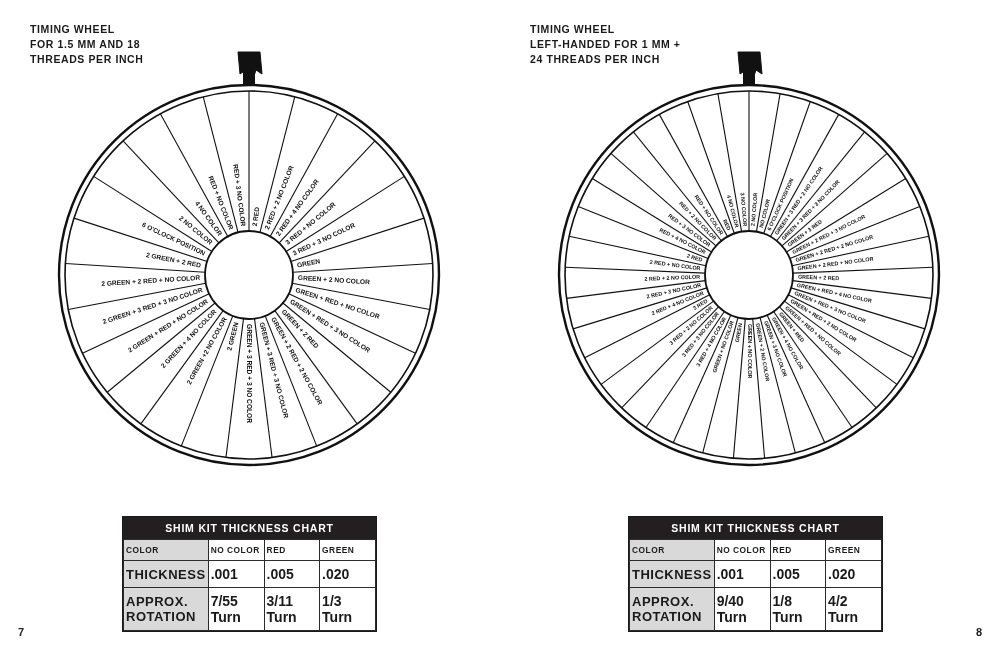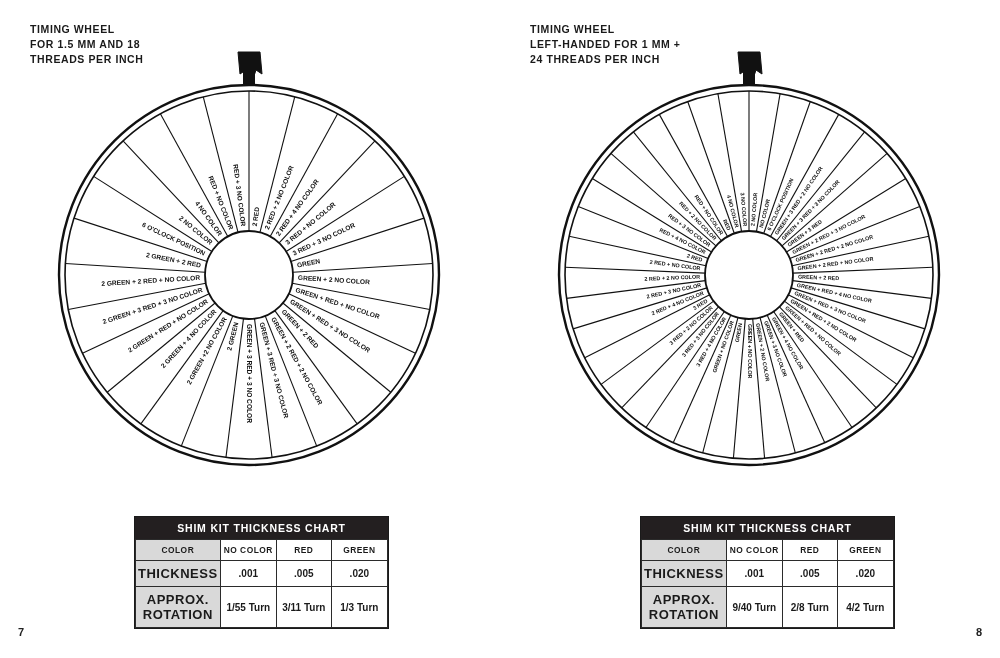--- a/index.html
+++ b/index.html
@@ -52,21 +52,20 @@
     font-weight: bold;
     fill: #111;
   }
 
   
   .chart {
     position: absolute;
     width: 255px;
     border: 1.5px solid #1a1a1a;
     box-sizing: border-box;
-    margin-left: 12px;
   }
   .chart.left-chart { left: 122px; top: 516px; }
   .chart.right-chart { left: 128px; top: 516px; }
 
   .chart-header {
     background: #231f20;
     color: #fff;
     text-align: center;
     font-weight: bold;
     font-size: 10.5px;
@@ -74,34 +73,34 @@
     padding: 5px 0 5px;
     text-transform: uppercase;
   }
   table.chart-table {
     width: 100%;
     border-collapse: collapse;
     font-size: 9px;
   }
   table.chart-table td {
     border: 1px solid #2b2b2b;
-    text-align: center;
+    text-align: left;
     padding: 5px 2px;
     font-weight: bold;
   }
   table.chart-table td.rowhead {
     background: #d9d9d9;
     width: 29%;
     letter-spacing: 0.5px;
     font-size: 13px;
     text-transform: uppercase;
   }
   table.chart-table td.valcell {
     width: 23.6%;
-    font-size: 10px;
+    font-size: 14px;
   }
   table.chart-table tr.head td {
     font-size: 8.4px;
     letter-spacing: 0.5px;
     text-transform: uppercase;
   }
   .rowhead .sub { display: block; }
 
   .page-number {
     position: absolute;
@@ -198,21 +197,21 @@
         <td class="rowhead">THICKNESS</td>
         <td class="valcell">.001</td>
         <td class="valcell">.005</td>
         <td class="valcell">.020</td>
       </tr>
       <tr>
         <td class="rowhead">
           <span class="sub">APPROX.</span>
           <span class="sub">ROTATION</span>
         </td>
-        <td class="valcell">1/55 Turn</td>
+        <td class="valcell">7/55 Turn</td>
         <td class="valcell">3/11 Turn</td>
         <td class="valcell">1/3 Turn</td>
       </tr>
     </tbody>
       </table>
   </div>
 
   <div class="page-number">7</div>
 </div>
 
@@ -323,21 +322,21 @@
         <td class="valcell">.001</td>
         <td class="valcell">.005</td>
         <td class="valcell">.020</td>
       </tr>
       <tr>
         <td class="rowhead">
           <span class="sub">APPROX.</span>
           <span class="sub">ROTATION</span>
         </td>
         <td class="valcell">9/40 Turn</td>
-        <td class="valcell">2/8 Turn</td>
+        <td class="valcell">1/8 Turn</td>
         <td class="valcell">4/2 Turn</td>
       </tr>
     </tbody>
       </table>
   </div>
 
   <div class="page-number">8</div>
 </div>
 
 </body></html>

